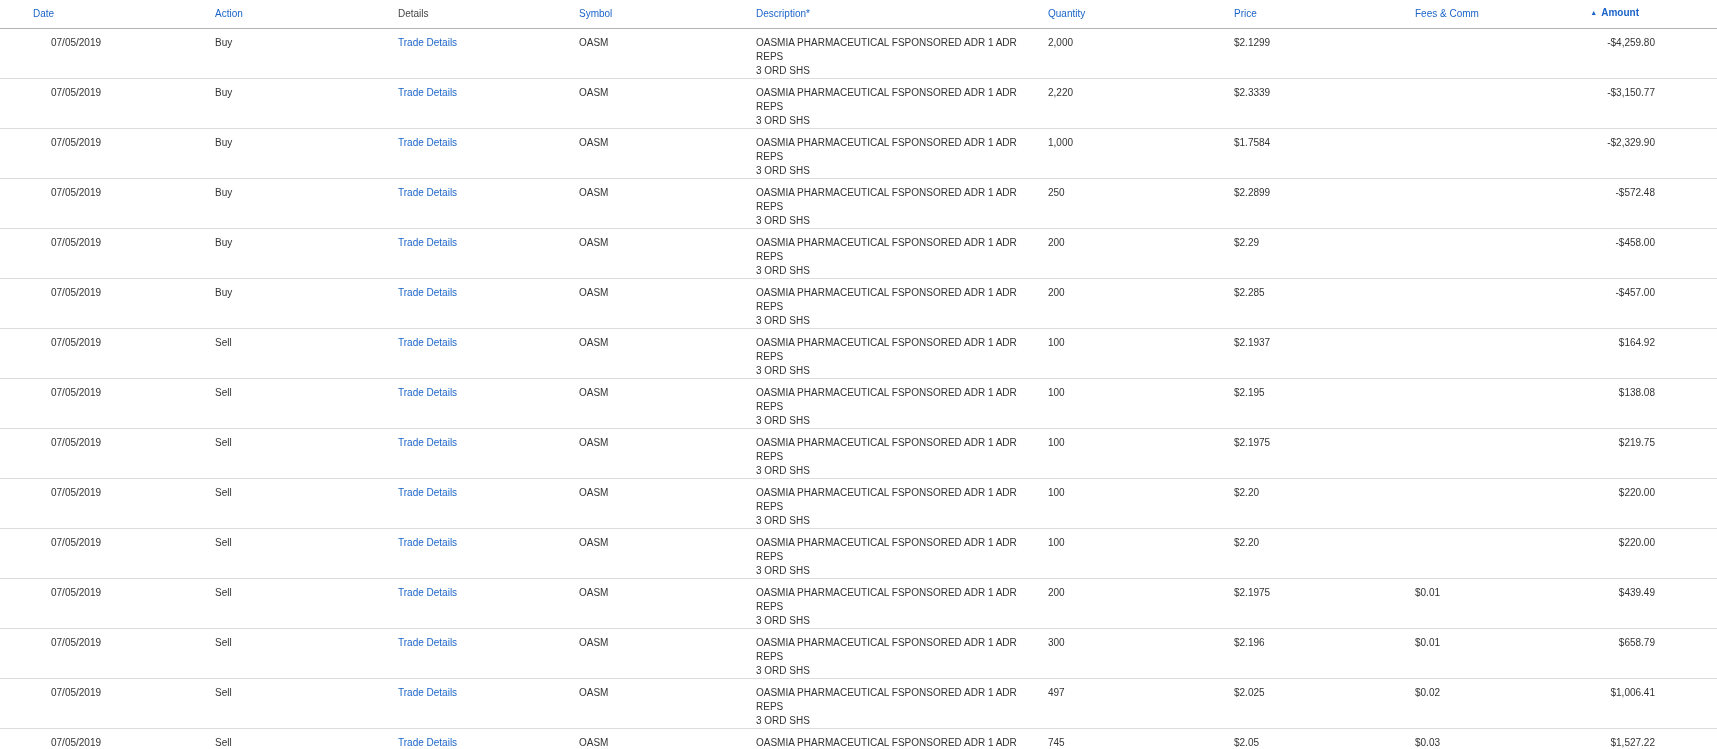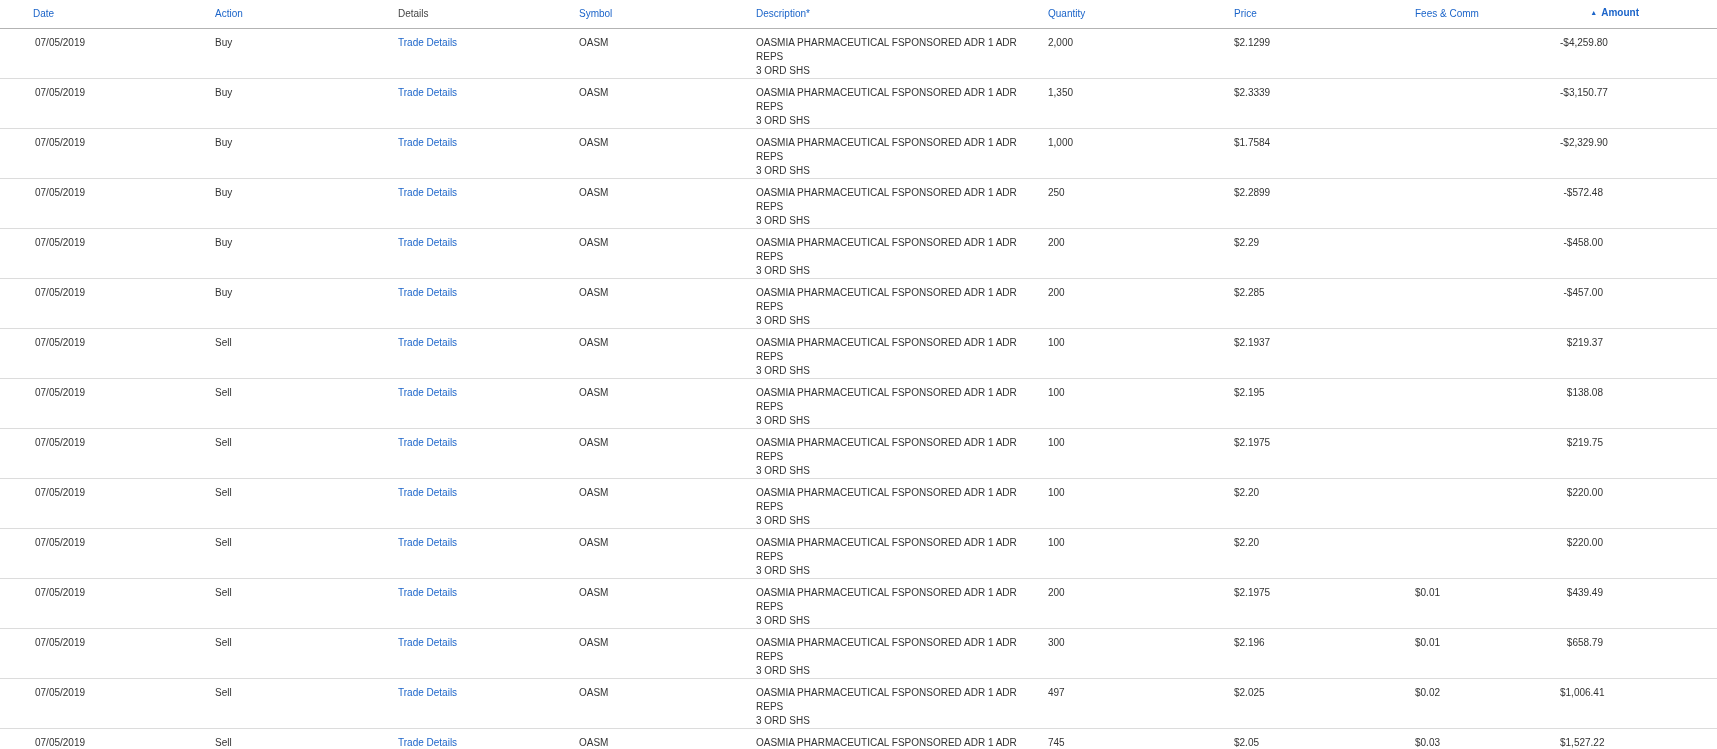--- a/index.html
+++ b/index.html
@@ -59,25 +59,25 @@
   tbody td {
     font-size: 10px;
     color: var(--color-body_text, #333333);
     vertical-align: top;
     padding: 7px 8px 0 0;
     line-height: 14px;
     border-bottom: 1px solid var(--color-row_border, #dcdcdc);
     white-space: nowrap;
     overflow: hidden;
   }
-  tbody td.first { padding-left: 35px; }
+  tbody td.first { padding-left: 51px; }
   tbody td.desc { white-space: normal; }
   tbody td.amount {
     text-align: right;
-    padding-right: 114px;
+    padding-right: 62px;
   }
   a.trade-details {
     color: var(--color-link_blue, #1b64c9);
     text-decoration: none;
     cursor: pointer;
   }
 </style>
 </head>
 <body>
 
@@ -128,21 +128,21 @@
     <td class="first">07/05/2019</td>
     <td>Buy</td>
     <td>
       <a class="trade-details">Trade Details</a>
     </td>
     <td>OASM</td>
     <td class="desc">
       <div>OASMIA PHARMACEUTICAL FSPONSORED ADR 1 ADR REPS</div>
       <div>3 ORD SHS</div>
     </td>
-    <td>1,350</td>
+    <td>2,220</td>
     <td>$2.3339</td>
     <td></td>
     <td class="amount">-$3,150.77</td>
   </tr>
         <tr>
     <td class="first">07/05/2019</td>
     <td>Buy</td>
     <td>
       <a class="trade-details">Trade Details</a>
     </td>
@@ -211,21 +211,21 @@
       <a class="trade-details">Trade Details</a>
     </td>
     <td>OASM</td>
     <td class="desc">
       <div>OASMIA PHARMACEUTICAL FSPONSORED ADR 1 ADR REPS</div>
       <div>3 ORD SHS</div>
     </td>
     <td>100</td>
     <td>$2.1937</td>
     <td></td>
-    <td class="amount">$219.37</td>
+    <td class="amount">$164.92</td>
   </tr>
         <tr>
     <td class="first">07/05/2019</td>
     <td>Sell</td>
     <td>
       <a class="trade-details">Trade Details</a>
     </td>
     <td>OASM</td>
     <td class="desc">
       <div>OASMIA PHARMACEUTICAL FSPONSORED ADR 1 ADR REPS</div>

